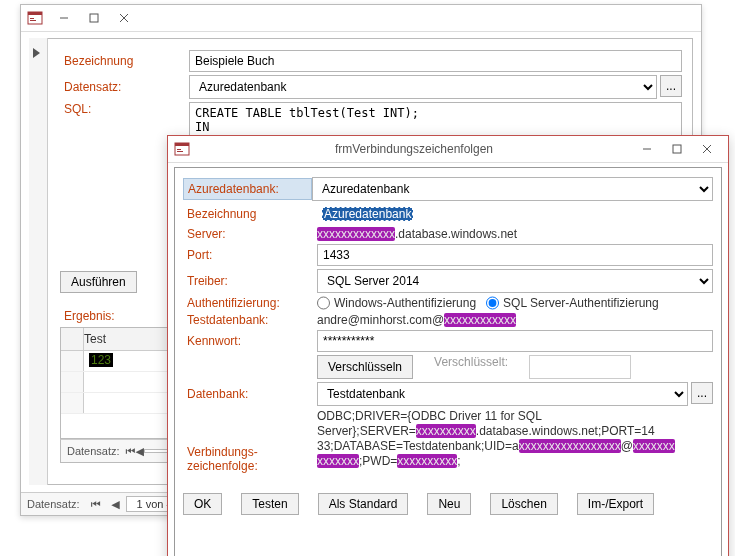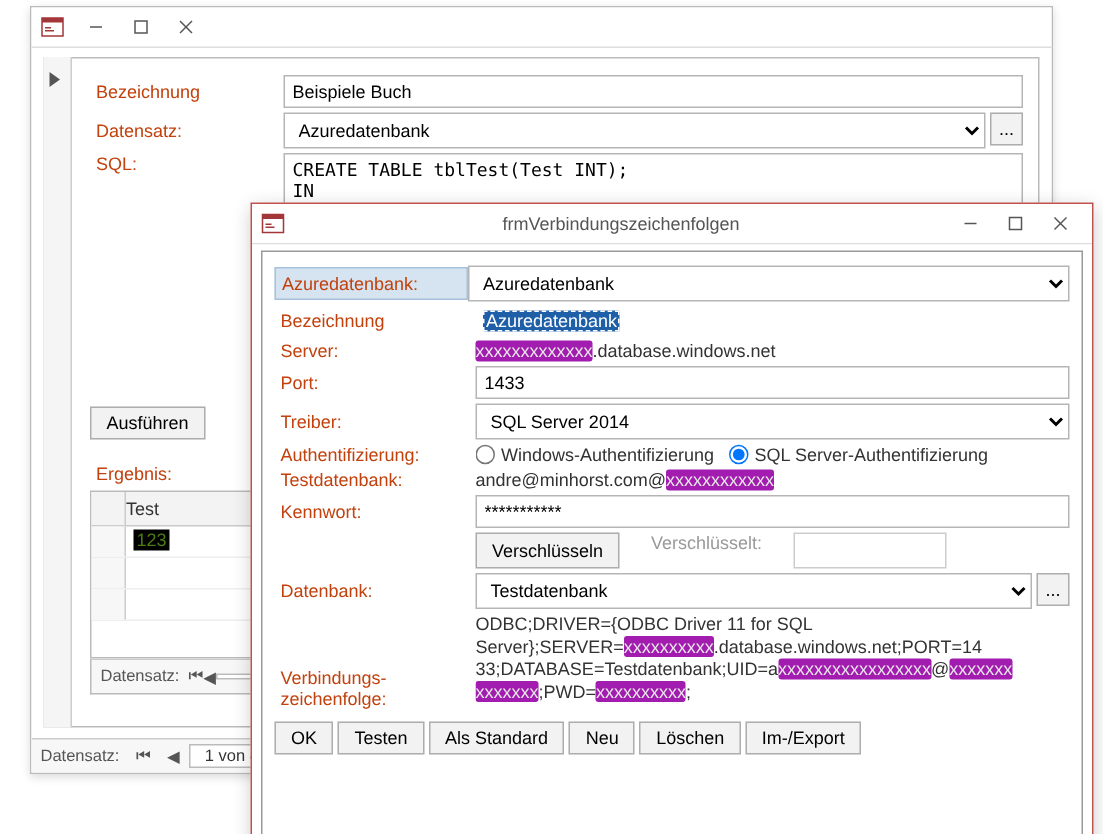--- a/index.html
+++ b/index.html
@@ -37,21 +37,21 @@
 .grid-row.sel .cell span{background:#000;color:#4d7c0f;padding:0 2px}
 .nav{position:absolute;left:0;bottom:0;right:0;height:22px;border-top:1px solid #ccc;display:flex;align-items:center;background:#f7f7f7;font-size:11px}
 .nav .navlbl{padding:0 6px;color:#555}
 .nav .navbtn{width:20px;height:18px;display:flex;align-items:center;justify-content:center;color:#555;cursor:pointer}
 .nav .navbox{border:1px solid #bbb;background:#fff;padding:1px 6px;min-width:44px;text-align:center}
 .radio-row{display:flex;align-items:center;gap:10px}
 .radio-row label{display:flex;gap:4px;cursor:pointer}
 .radio-row input[type=radio]{margin:0}
 .w2 .form-area{left:6px;top:4px;right:6px;bottom:4px;padding:6px 8px;border:1px solid #999}
 .w2 .lbl{width:130px}
-.btnbar{display:flex;gap:3px;margin-top:8px;flex-wrap:wrap}
+.btnbar{display:flex;gap:19px;margin-top:20px;flex-wrap:wrap}
 .highlight-row .lbl{background:#d6e4f2;border:1px solid #a6c1db;padding:3px 4px;width:119px}
 .sel-text{background:#1f5fa8;color:#fff;outline:1px dashed #fff;outline-offset:-1px;padding:0 2px}
 .inline-lbl{color:#999;margin:0 21px}
 .small-empty{width:100px;border:1px solid #ccc;height:22px;background:#fff}
 .mono{font-family:Consolas,monospace}
 .multiline{height:64px;white-space:pre-wrap;overflow:hidden;line-height:1.25}
 .redact{background:#a21caf;color:#e8e8e8;border-radius:2px}
 </style>
 </head>
 <body>

